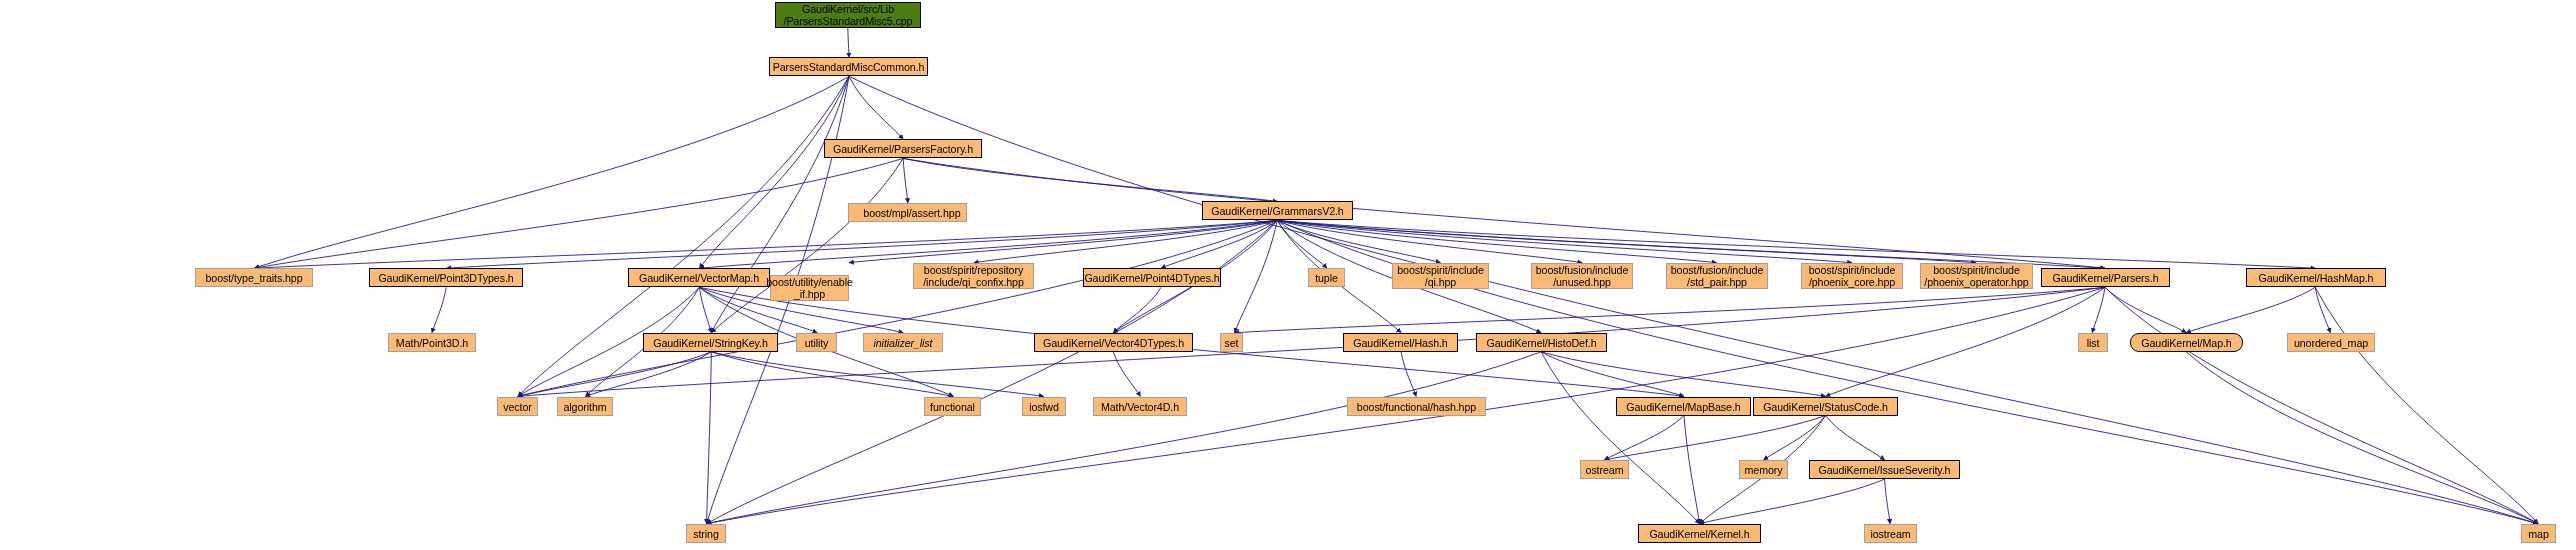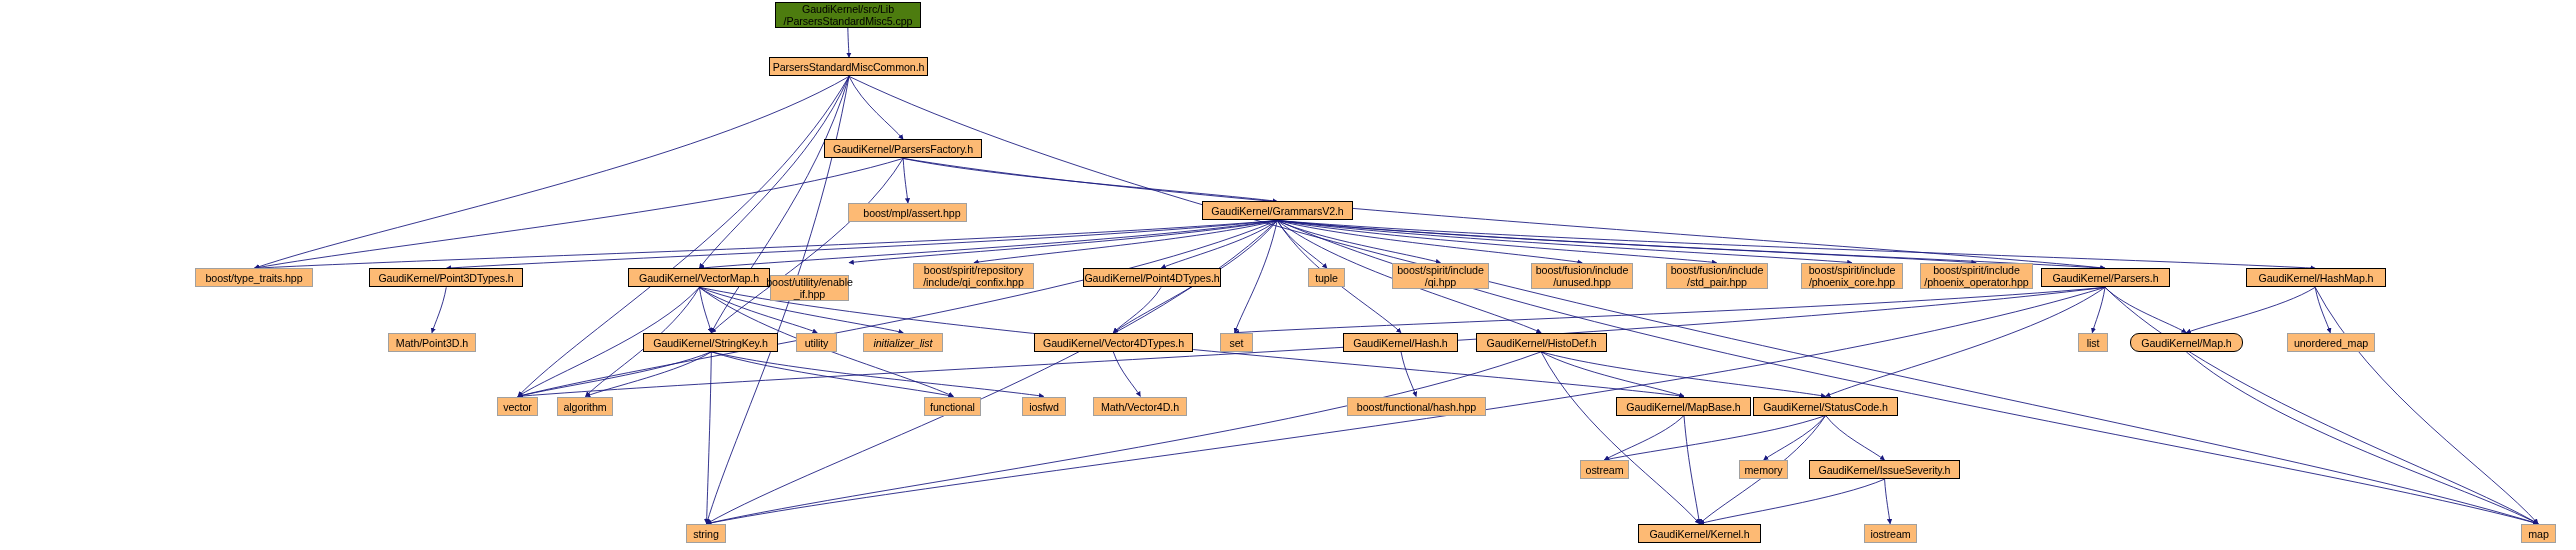--- a/index.html
+++ b/index.html
@@ -156,21 +156,21 @@
 /phoenix_core.hpp</div>
     <div class="node sys" style="left: 1920px; top: 263px; width: 113px; height: 26px;">boost/spirit/include
 /phoenix_operator.hpp</div>
     <div class="node prj" style="left: 2041px; top: 268px; width: 129px; height: 19px;">GaudiKernel/Parsers.h</div>
     <div class="node prj" style="left: 2246px; top: 268px; width: 140px; height: 19px;">GaudiKernel/HashMap.h</div>
     <div class="node sys" style="left: 388px; top: 333px; width: 88px; height: 19px;">Math/Point3D.h</div>
     <div class="node prj" style="left: 643px; top: 333px; width: 135px; height: 19px;">GaudiKernel/StringKey.h</div>
     <div class="node sys" style="left: 796px; top: 333px; width: 41px; height: 19px;">utility</div>
     <div class="node sys" style="left: 863px; top: 333px; width: 80px; height: 19px; font-style: italic;">initializer_list</div>
     <div class="node prj" style="left: 1034px; top: 333px; width: 159px; height: 19px; text-align: center;">GaudiKernel/Vector4DTypes.h</div>
-    <div class="node sys" style="left: 1220px; top: 333px; width: 33px; height: 19px;">set</div>
+    <div class="node sys" style="left: 1220px; top: 333px; width: 23px; height: 19px;">set</div>
     <div class="node prj" style="left: 1343px; top: 333px; width: 115px; height: 19px;">GaudiKernel/Hash.h</div>
     <div class="node prj" style="left: 1476px; top: 333px; width: 131px; height: 19px;">GaudiKernel/HistoDef.h</div>
     <div class="node sys" style="left: 497px; top: 397px; width: 41px; height: 19px;">vector</div>
     <div class="node sys" style="left: 557px; top: 397px; width: 56px; height: 19px;">algorithm</div>
     <div class="node sys" style="left: 924px; top: 397px; width: 57px; height: 19px;">functional</div>
     <div class="node sys" style="left: 1022px; top: 397px; width: 44px; height: 19px;">iosfwd</div>
     <div class="node sys" style="left: 1093px; top: 397px; width: 94px; height: 19px;">Math/Vector4D.h</div>
     <div class="node sys" style="left: 1347px; top: 397px; width: 139px; height: 19px;">boost/functional/hash.hpp</div>
     <div class="node prj" style="left: 1616px; top: 397px; width: 135px; height: 19px;">GaudiKernel/MapBase.h</div>
     <div class="node prj" style="left: 1753px; top: 397px; width: 145px; height: 19px;">GaudiKernel/StatusCode.h</div>

